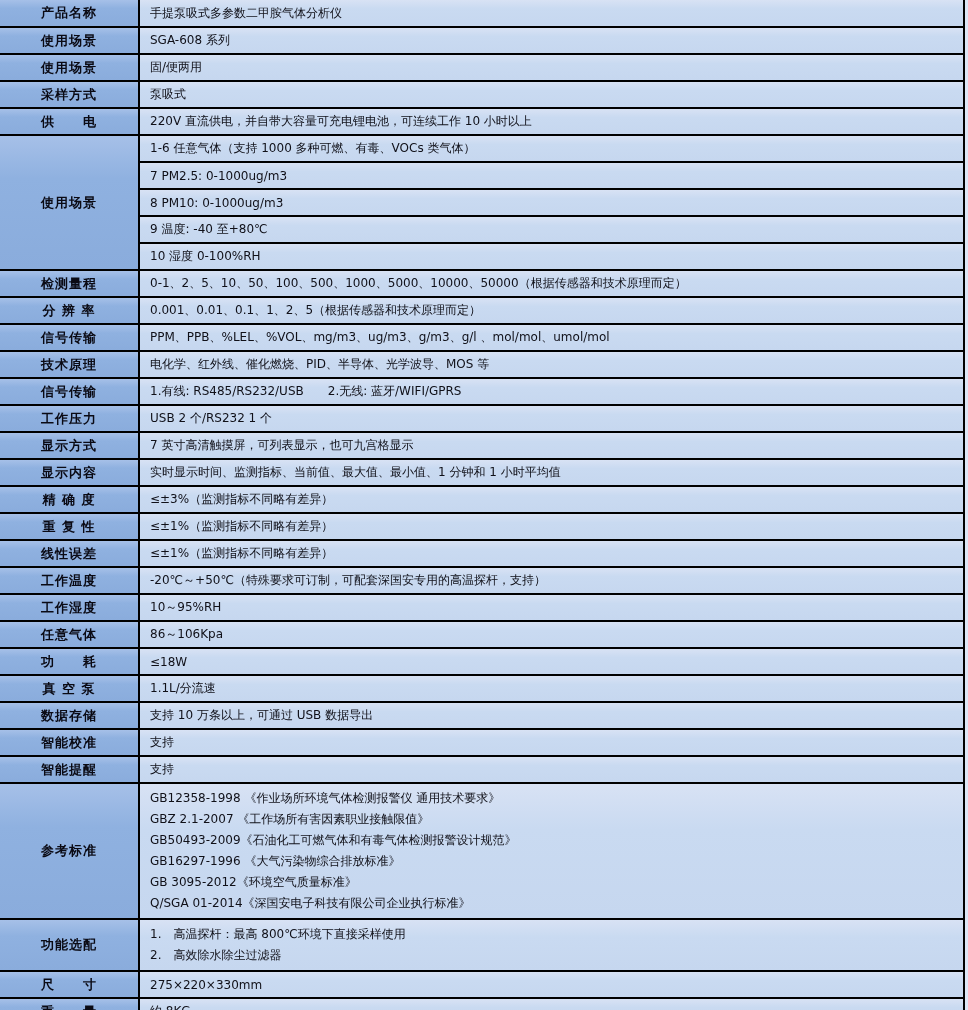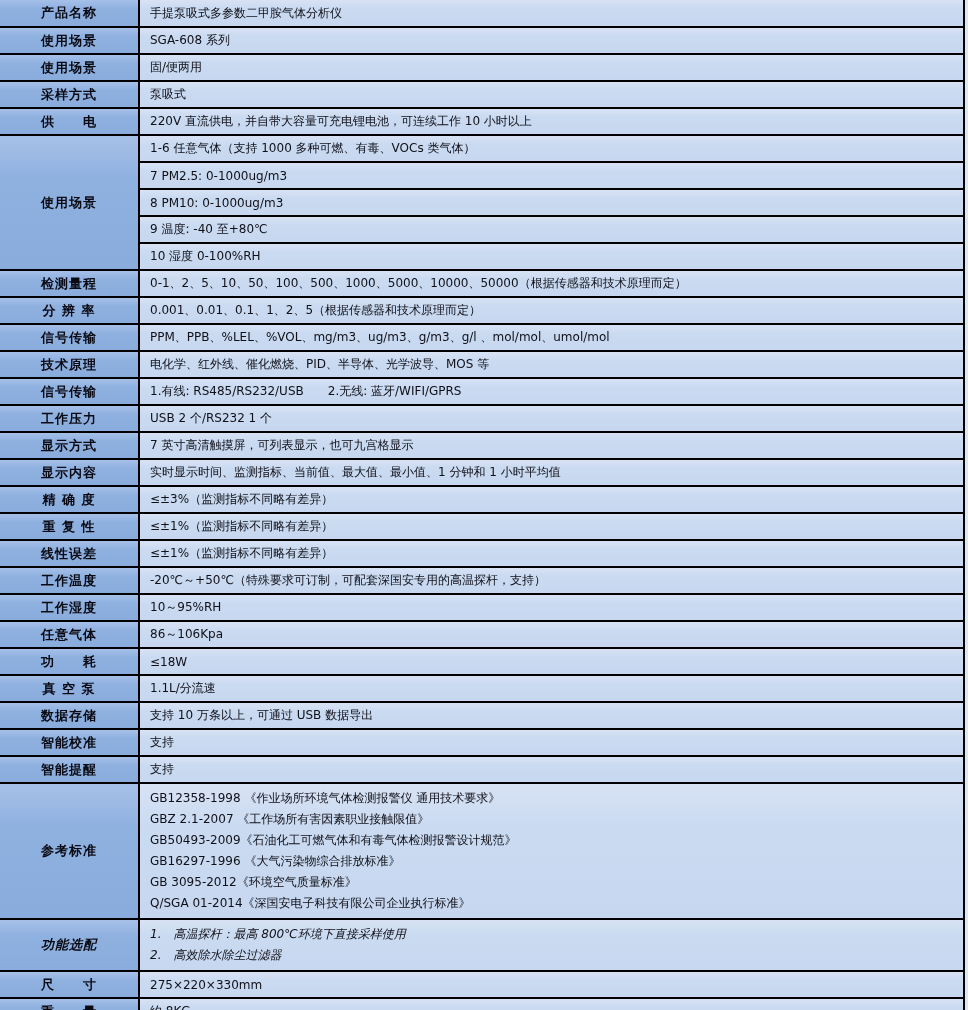--- a/index.html
+++ b/index.html
@@ -22,21 +22,21 @@
     vertical-align: middle;
     overflow: hidden;
   }
   
   .spec-table tr:first-child td { border-top: none; }
   .spec-table td.lab { border-left: none; margin-top: 46px; }
   col.c-label { width: 139px; }
 
   tr.r { height: 27px; }
   tr.r-ref { height: 126px; }
-  tr.r-opt { height: 47px; font-style: italic; }
+  tr.r-opt { height: 47px; }
 
   td.lab {
     background: linear-gradient(180deg, #a6c0e8 0%, #8fb1e0 32%, #8aacdc 100%);
     font-weight: bold;
     font-size: 13px;
     text-align: center;
     letter-spacing: 1px;
     color: #0a0a14;
   }
   td.val {

